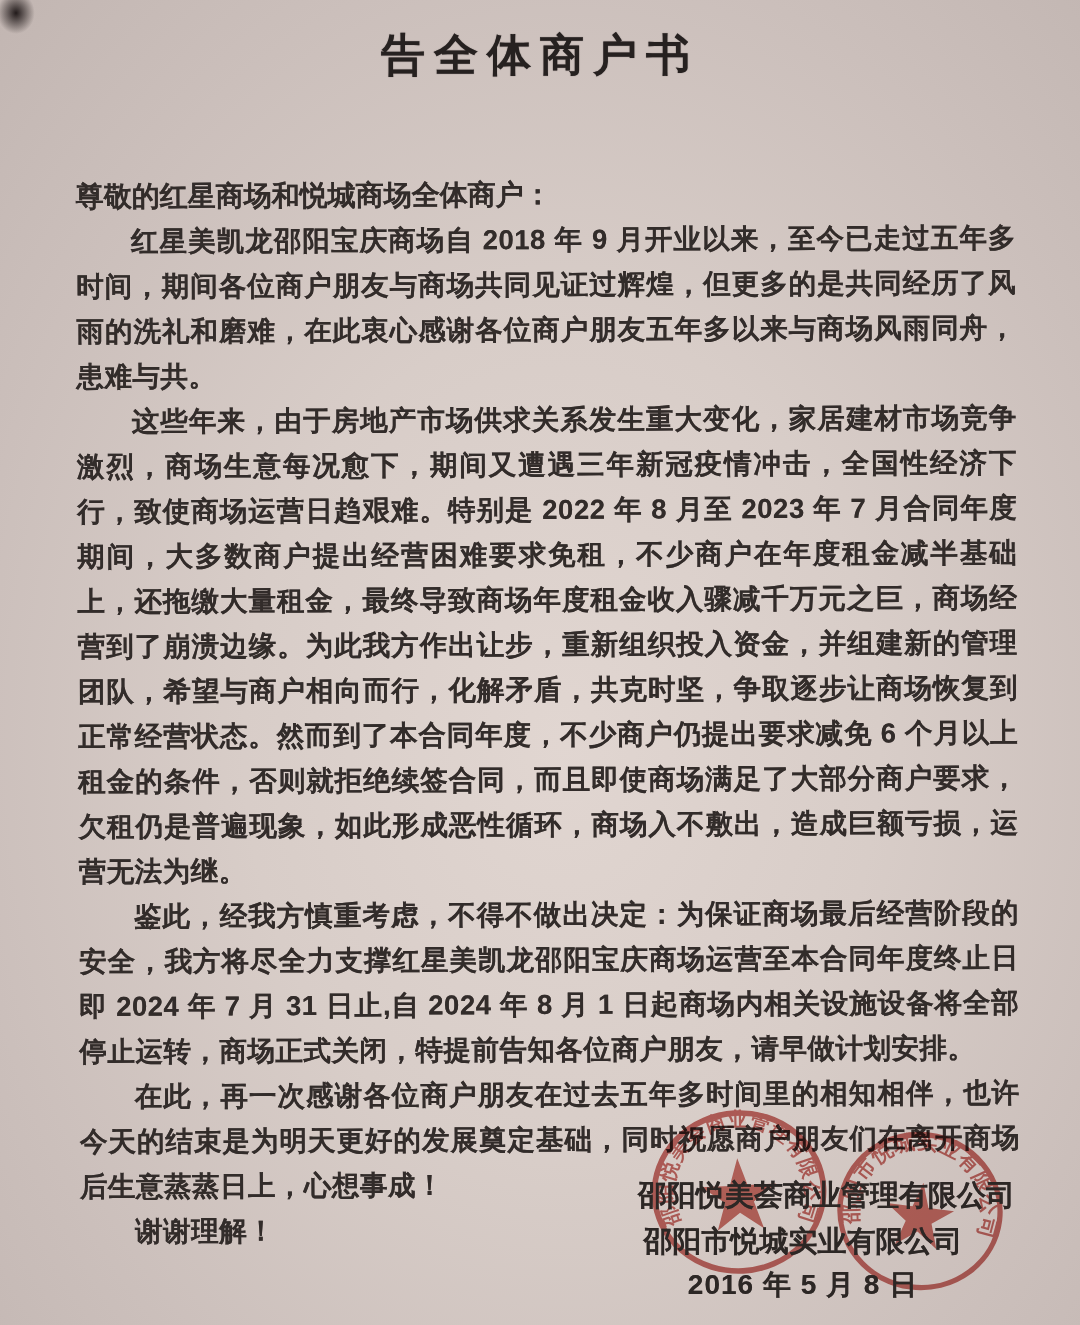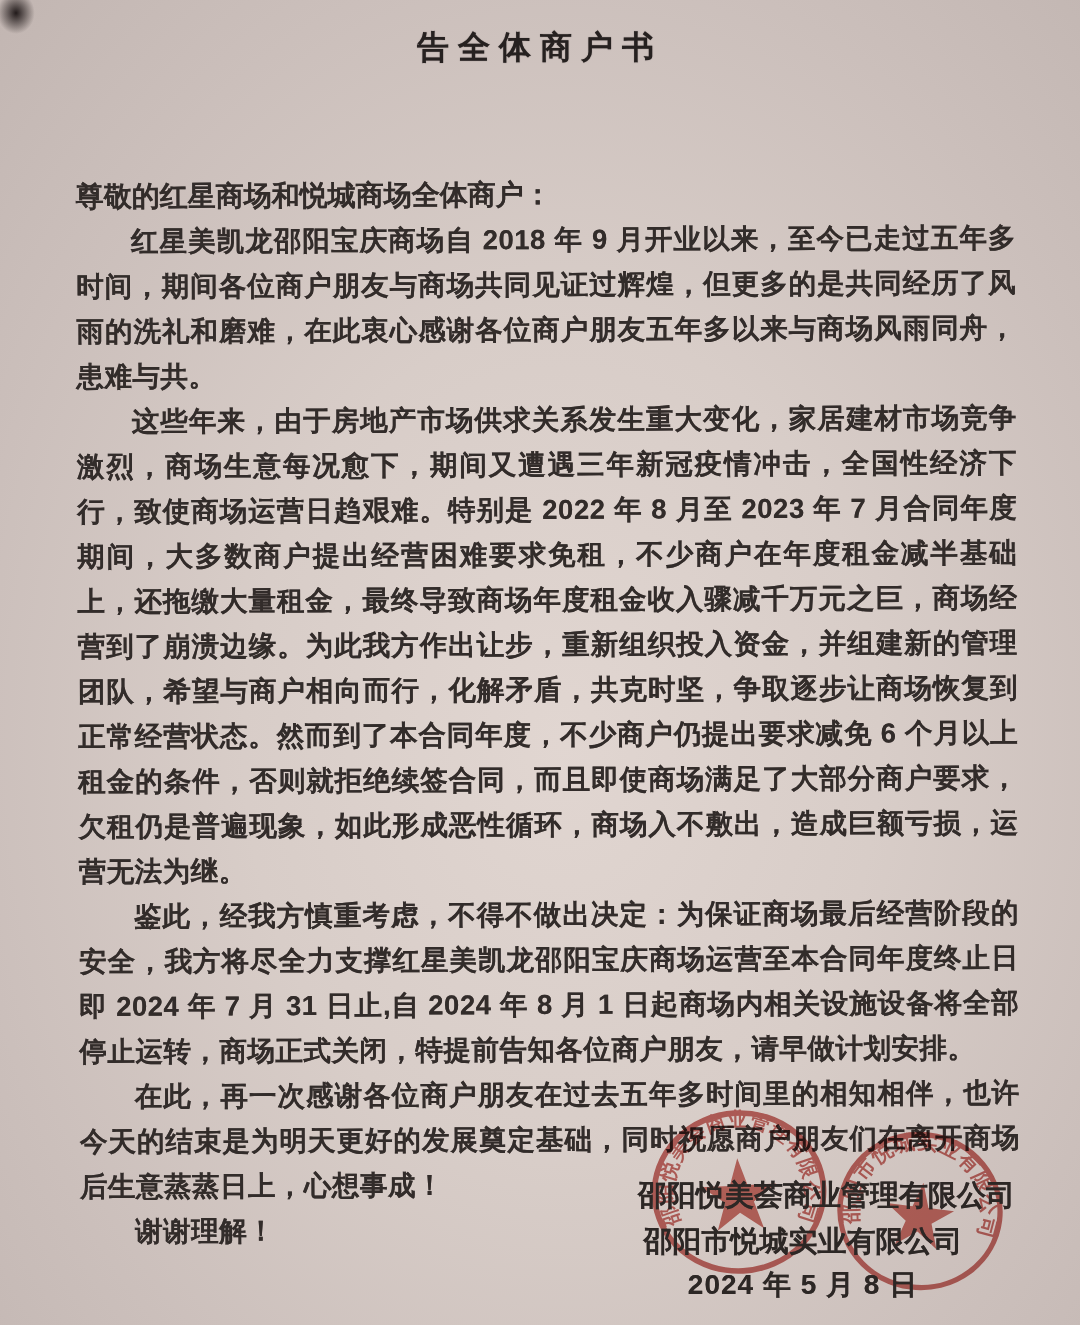--- a/index.html
+++ b/index.html
@@ -14,21 +14,21 @@
       radial-gradient(ellipse at 52% 56%, #e1d6d1 0%, #d8cdc8 40%, #cbbfbb 75%, #c2b6b2 100%);
   }
   .corner-smudge{
     position:absolute;top:-16px;left:-10px;width:52px;height:58px;
     background:radial-gradient(closest-side, rgba(25,18,18,.95), rgba(25,18,18,0) 72%);
     pointer-events:none;
   }
   .doc-title{
     position:absolute;top:26px;left:0;width:100%;
     text-align:center;
-    font-size:32px;font-weight:800;letter-spacing:9px;
+    font-size:44px;font-weight:800;letter-spacing:9px;
     color:#262120;
     text-shadow:0 0 1px rgba(40,32,32,.6);
   }
   .doc-body{
     position:absolute;left:78px;right:62px;top:172px;
     color:#322c2a;
     transform:rotate(-0.25deg);
   }
   .salutation{
     font-size:28px;font-weight:700;line-height:45px;
@@ -100,15 +100,15 @@
     <text class="arc-text" font-size="23">
       <textPath href="#seal-arc-2" startOffset="8">邵阳市悦城实业有限公司</textPath>
     </text>
     <g transform="translate(100,108) scale(1.0)">
       <path class="star" d="M0,-40 L9,-12.4 L38,-12.4 L14.6,4.7 L23.5,32.4 L0,15.3 L-23.5,32.4 L-14.6,4.7 L-38,-12.4 L-9,-12.4 Z"></path>
     </g>
   </svg>
 
   <div class="sig-line sig-company-1">邵阳悦美荟商业管理有限公司</div>
   <div class="sig-line sig-company-2">邵阳市悦城实业有限公司</div>
-  <div class="sig-line sig-date">2024 年 5 月 8 日</div>
+  <div class="sig-line sig-date">2016 年 5 月 8 日</div>
 
 </div>
 
 </body></html>

